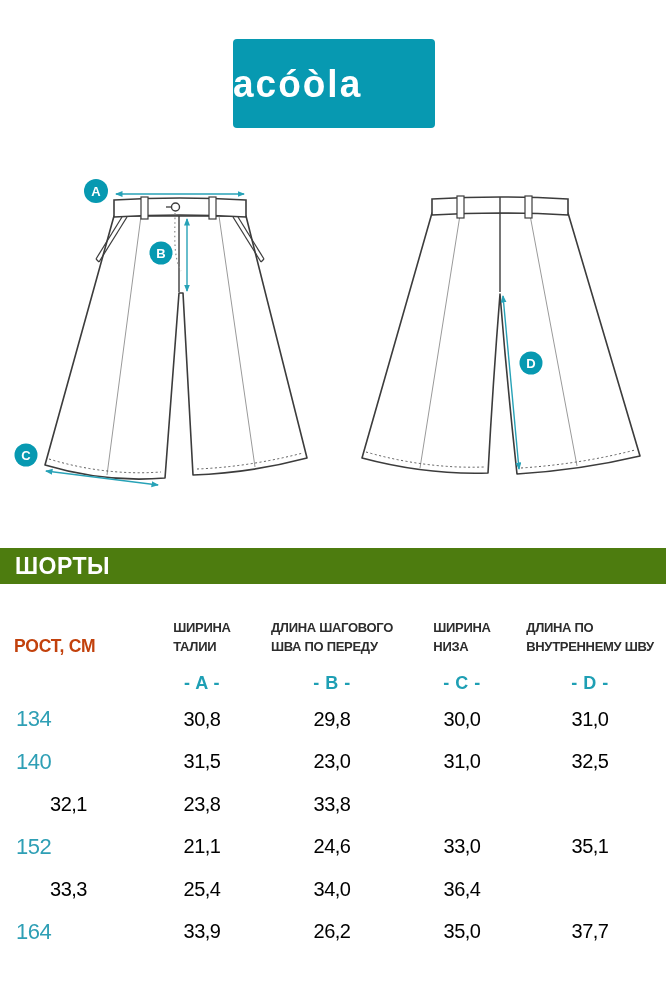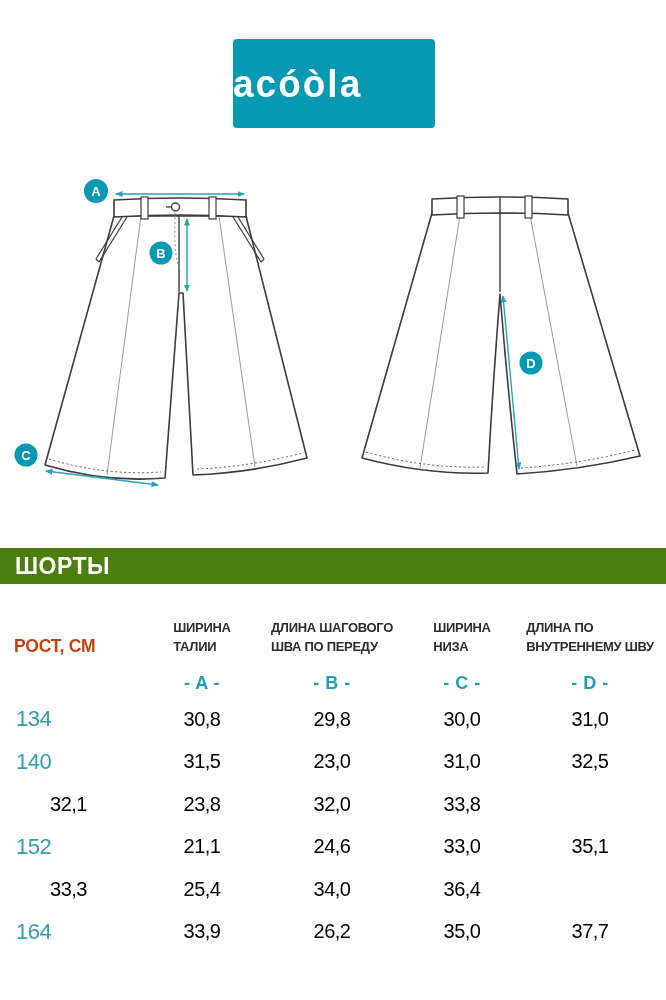--- a/index.html
+++ b/index.html
@@ -175,21 +175,20 @@
     <div class="trow data">
       <div class="cell size">140</div>
       <div class="cell val">31,5</div>
       <div class="cell val">23,0</div>
       <div class="cell val">31,0</div>
       <div class="cell val">32,5</div>
     </div>
     <div class="trow data">
       <div class="cell val">32,1</div>
       <div class="cell val">23,8</div>
-      <div class="cell val">32,0</div>
       <div class="cell val">33,8</div>
     </div>
     <div class="trow data">
       <div class="cell size">152</div>
       <div class="cell val">21,1</div>
       <div class="cell val">24,6</div>
       <div class="cell val">33,0</div>
       <div class="cell val">35,1</div>
     </div>
     <div class="trow data">

